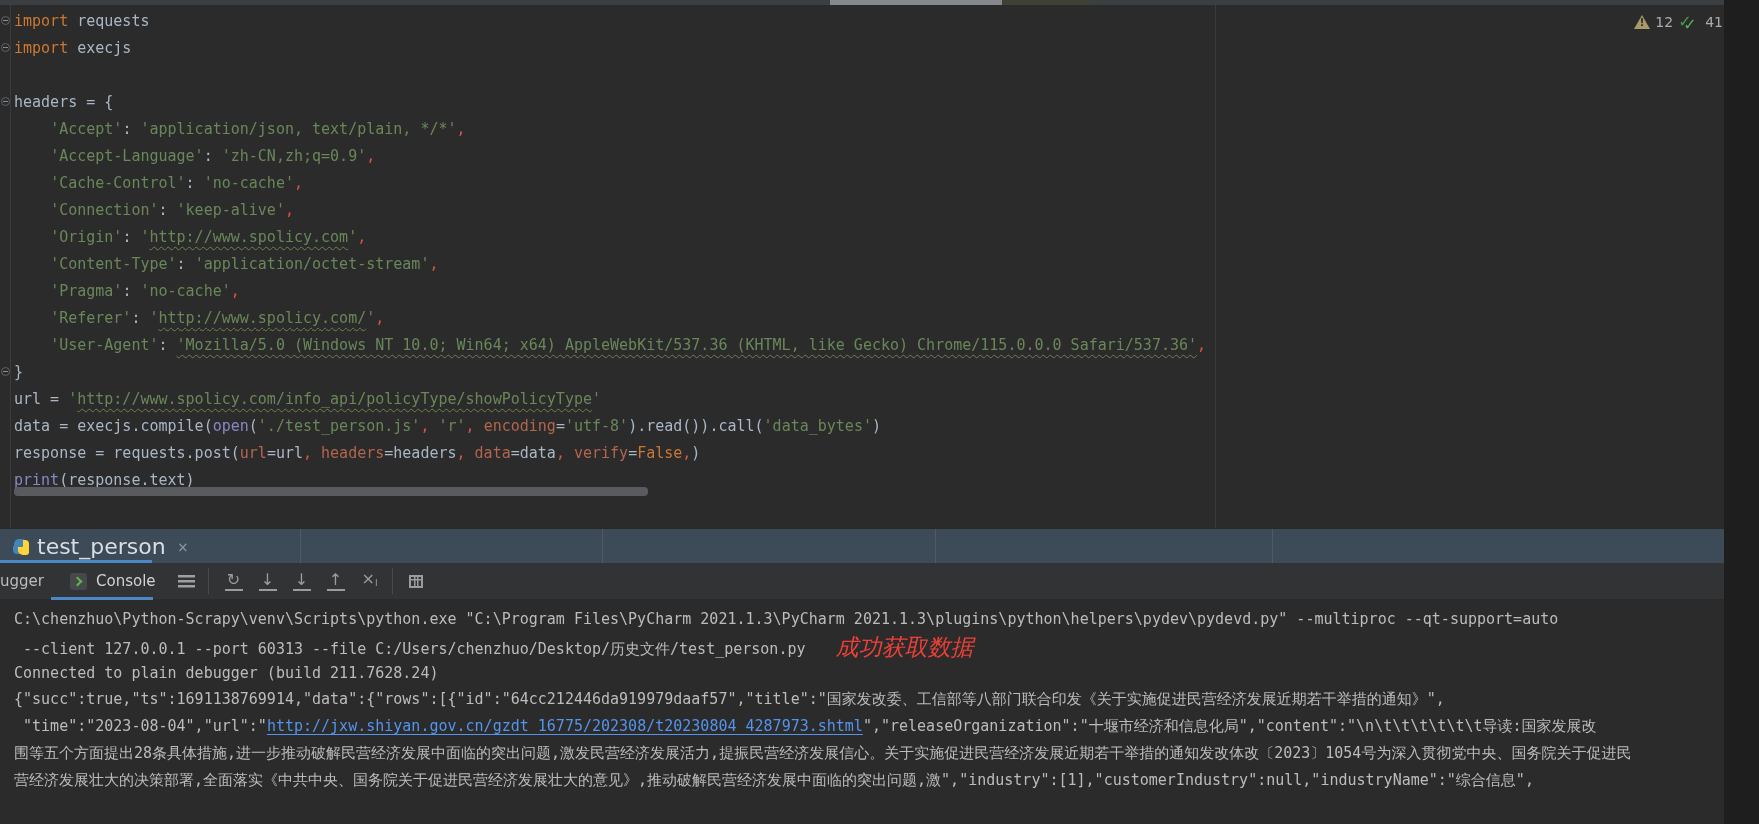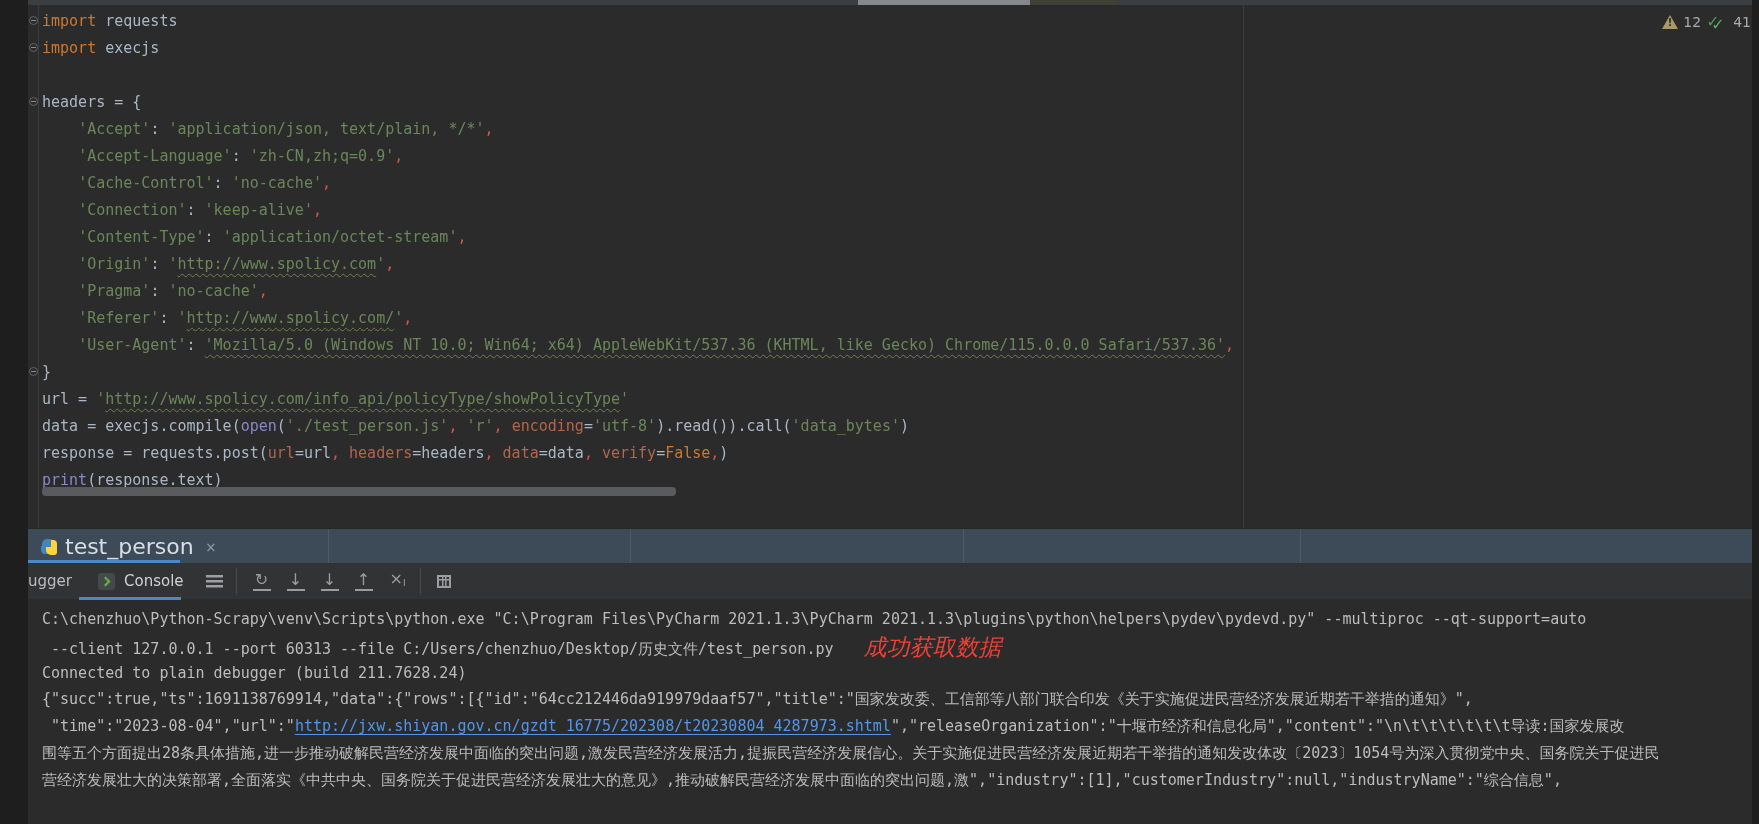--- a/index.html
+++ b/index.html
@@ -1,17 +1,17 @@
 <!DOCTYPE html>
 <html><head>
 <meta charset="utf-8">
 <style>
   html,body{margin:0;padding:0;background:#1e1e1e;}
   .screen{position:relative;width:1724px;height:824px;overflow:hidden;background:#1d4ed8;
-          font-family:"DejaVu Sans Mono","DejaVu Sans",monospace;margin-left:28px;}
+          font-family:"DejaVu Sans Mono","DejaVu Sans",monospace;}
   
   .top-strip{position:absolute;left:0;top:0;width:1759px;height:5px;background:#3c3f41;}
   .top-strip .seg1{position:absolute;left:830px;top:0;width:172px;height:5px;background:#85888c;}
   .top-strip .seg2{position:absolute;left:1002px;top:0;width:88px;height:5px;background:#3e4134;}
   
   .editor{position:absolute;left:0;top:5px;width:1759px;height:523px;background:#2b2b2b;}
   .gutter-line{position:absolute;left:10px;top:0;width:1px;height:523px;background:#3a3d3f;}
   .margin-line{position:absolute;left:1215px;top:0;width:1px;height:523px;background:#393c3e;}
   .fold-marker{position:absolute;left:1px;width:9px;height:9px;border:1px solid #5f6265;border-radius:50%;box-sizing:border-box;background:#2b2b2b;}
   .fold-marker::after{content:"";position:absolute;left:1px;top:3px;width:5px;height:1px;background:#8a8d8f;}
@@ -96,22 +96,22 @@
     <div class="fold-marker" style="top:362px"></div>
     <div class="code" id="code">
         <div class="line"><span class="tk-k">import</span><span class="tk-p"> requests</span></div>
         <div class="line"><span class="tk-k">import</span><span class="tk-p"> execjs</span></div>
         <div class="line"></div>
         <div class="line"><span class="tk-p">headers = {</span></div>
         <div class="line"><span class="tk-p">    </span><span class="tk-s">'Accept'</span><span class="tk-p">: </span><span class="tk-s">'application/json, text/plain, */*'</span><span class="tk-c">,</span></div>
         <div class="line"><span class="tk-p">    </span><span class="tk-s">'Accept-Language'</span><span class="tk-p">: </span><span class="tk-s">'zh-CN,zh;q=0.9'</span><span class="tk-c">,</span></div>
         <div class="line"><span class="tk-p">    </span><span class="tk-s">'Cache-Control'</span><span class="tk-p">: </span><span class="tk-s">'no-cache'</span><span class="tk-c">,</span></div>
         <div class="line"><span class="tk-p">    </span><span class="tk-s">'Connection'</span><span class="tk-p">: </span><span class="tk-s">'keep-alive'</span><span class="tk-c">,</span></div>
+        <div class="line"><span class="tk-p">    </span><span class="tk-s">'Origin'</span><span class="tk-p">: </span><span class="tk-s">'</span><span class="tk-u">http://www.spolicy.com</span><span class="tk-s">'</span><span class="tk-c">,</span></div>
         <div class="line"><span class="tk-p">    </span><span class="tk-s">'Content-Type'</span><span class="tk-p">: </span><span class="tk-s">'application/octet-stream'</span><span class="tk-c">,</span></div>
-        <div class="line"><span class="tk-p">    </span><span class="tk-s">'Origin'</span><span class="tk-p">: </span><span class="tk-s">'</span><span class="tk-u">http://www.spolicy.com</span><span class="tk-s">'</span><span class="tk-c">,</span></div>
         <div class="line"><span class="tk-p">    </span><span class="tk-s">'Pragma'</span><span class="tk-p">: </span><span class="tk-s">'no-cache'</span><span class="tk-c">,</span></div>
         <div class="line"><span class="tk-p">    </span><span class="tk-s">'Referer'</span><span class="tk-p">: </span><span class="tk-s">'</span><span class="tk-u">http://www.spolicy.com/</span><span class="tk-s">'</span><span class="tk-c">,</span></div>
         <div class="line"><span class="tk-p">    </span><span class="tk-s">'User-Agent'</span><span class="tk-p">: </span><span class="tk-u">'Mozilla/5.0 (Windows NT 10.0; Win64; x64) AppleWebKit/537.36 (KHTML, like Gecko) Chrome/115.0.0.0 Safari/537.36'</span><span class="tk-c">,</span></div>
         <div class="line"><span class="tk-p">}</span></div>
         <div class="line"><span class="tk-p">url = </span><span class="tk-s">'</span><span class="tk-u">http://www.spolicy.com/info_api/policyType/showPolicyType</span><span class="tk-s">'</span></div>
         <div class="line"><span class="tk-p">data = execjs.compile(</span><span class="tk-b">open</span><span class="tk-p">(</span><span class="tk-s">'./test_person.js'</span><span class="tk-c">,</span><span class="tk-p"> </span><span class="tk-s">'r'</span><span class="tk-c">,</span><span class="tk-p"> </span><span class="tk-a">encoding</span><span class="tk-p">=</span><span class="tk-s">'utf-8'</span><span class="tk-p">).read()).call(</span><span class="tk-s">'data_bytes'</span><span class="tk-p">)</span></div>
         <div class="line"><span class="tk-p">response = requests.post(</span><span class="tk-a">url</span><span class="tk-p">=url</span><span class="tk-c">,</span><span class="tk-p"> </span><span class="tk-a">headers</span><span class="tk-p">=headers</span><span class="tk-c">,</span><span class="tk-p"> </span><span class="tk-a">data</span><span class="tk-p">=data</span><span class="tk-c">,</span><span class="tk-p"> </span><span class="tk-a">verify</span><span class="tk-p">=</span><span class="tk-k">False</span><span class="tk-c">,</span><span class="tk-p">)</span></div>
         <div class="line"><span class="tk-b">print</span><span class="tk-p">(response.text)</span></div>
       </div>
     <div class="hscrollbar"></div>

